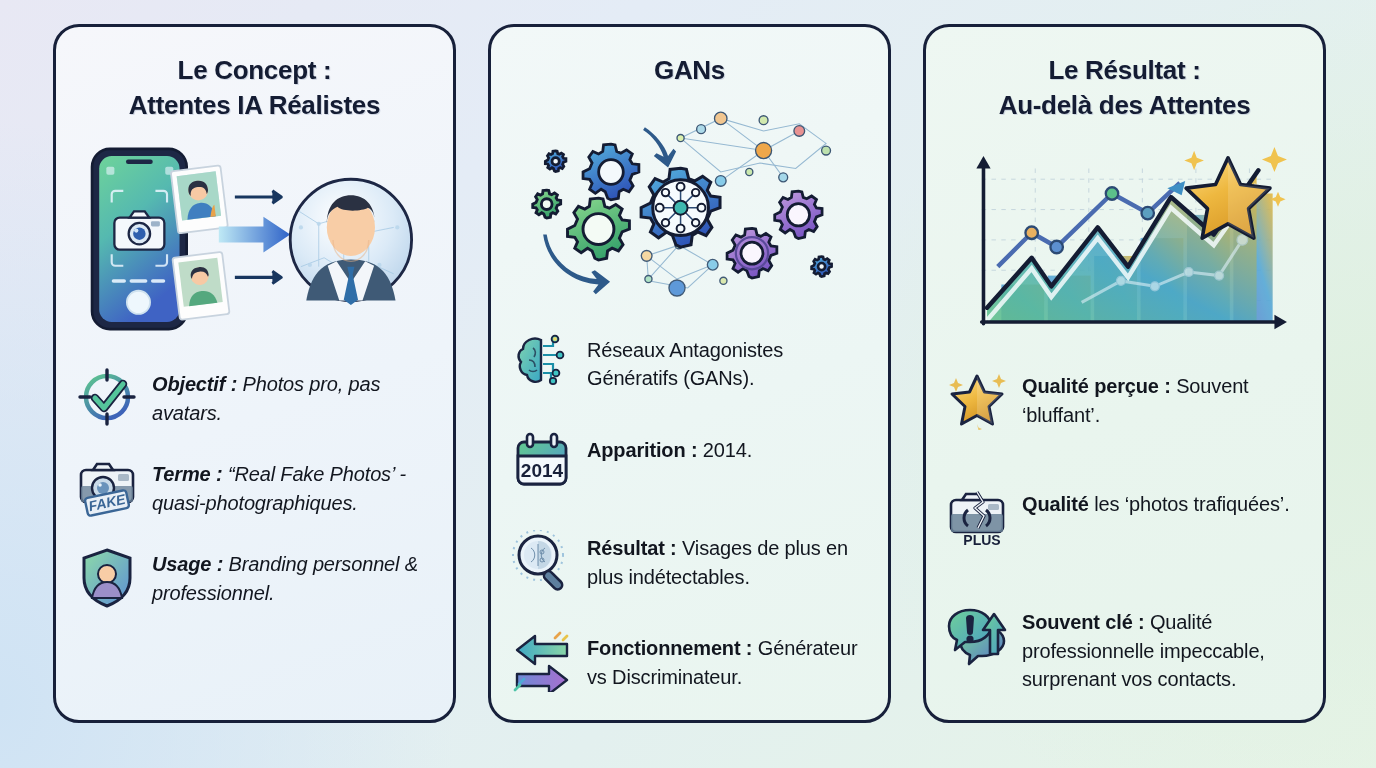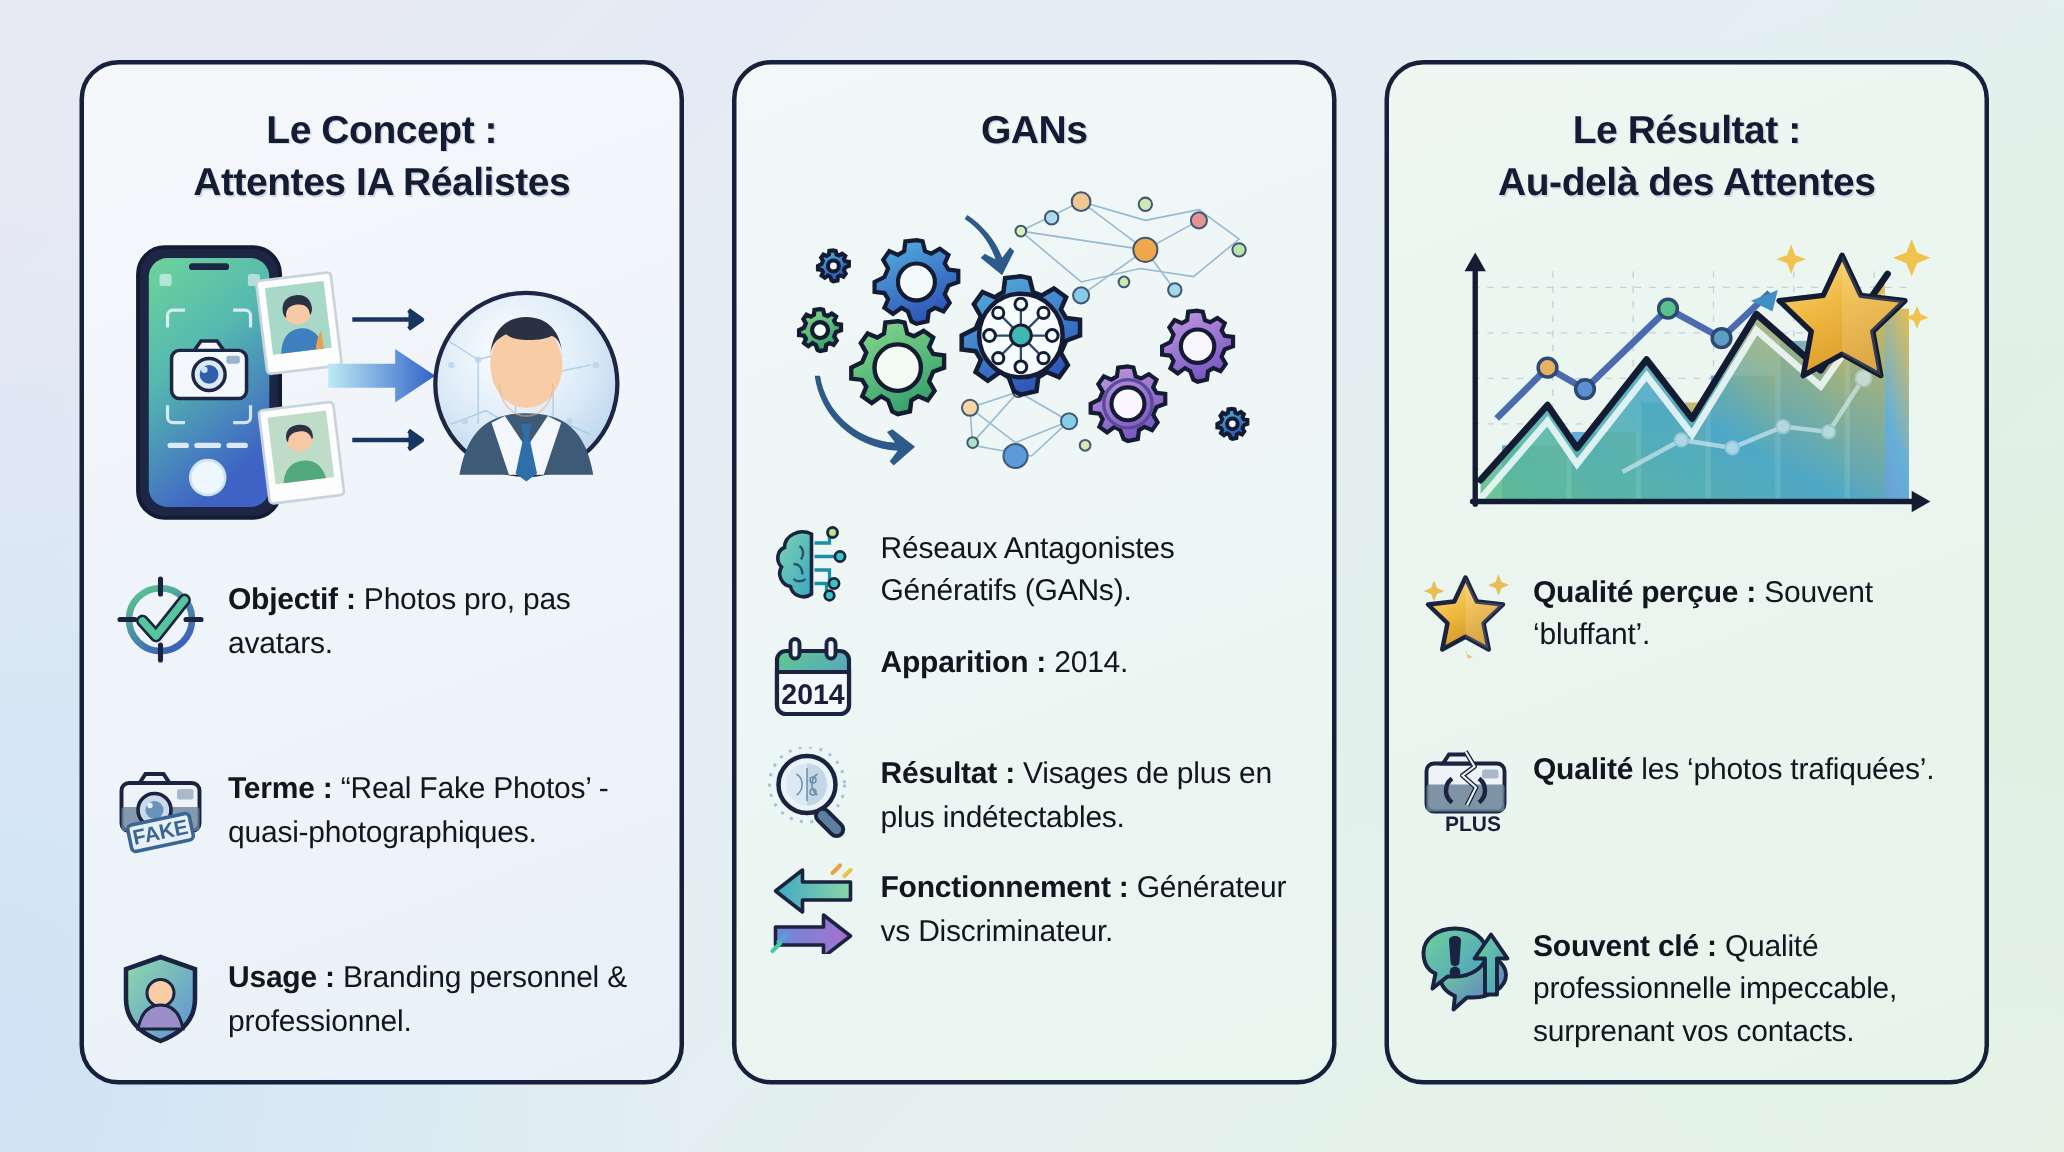--- a/index.html
+++ b/index.html
@@ -6,21 +6,21 @@
   html, body { width:1376px; height:768px; overflow:hidden; }
   body {
     font-family:"Liberation Sans", sans-serif;
     background:
       radial-gradient(ellipse 900px 700px at 100% 55%, #dff0e0 0%, rgba(223,240,224,0) 62%),
       radial-gradient(ellipse 700px 900px at 0% 92%, #cfe3f4 0%, rgba(207,227,244,0) 65%),
       linear-gradient(135deg, #e8e8f4 0%, #e4ecf6 30%, #e3f0ef 62%, #e6f4e6 100%);
     position:relative;
   }
 
-  .board { position:absolute; inset:0; display:flex; padding:40px 50px 45px 53px; gap:32px; }
+  .board { position:absolute; inset:0; display:flex; padding:24px 50px 45px 53px; gap:32px; }
 
   .card {
     flex:1 1 0;
     border:3px solid #17203a;
     border-radius:26px;
     position:relative;
     overflow:hidden;
     display:flex;
     flex-direction:column;
     padding:26px 20px 18px 20px;
@@ -38,22 +38,22 @@
     letter-spacing:-0.3px;
     text-shadow:1px 1px 0 rgba(180,190,210,.55);
     padding:0 4px;
   }
   .title-l2 { display:block; }
 
   .hero { height:218px; position:relative; margin:8px 0 10px; }
   .hero svg { width:100%; height:100%; display:block; }
 
   .bullets { display:flex; flex-direction:column; flex:1; }
-  .c1 .bullets { gap:64px; padding-top:8px; }
-  .c2 .bullets { gap:14px; padding-top:6px; }
+  .c1 .bullets { gap:28px; padding-top:8px;font-style:italic; }
+  .c2 .bullets { gap:38px; padding-top:6px; }
   .c3 .bullets { gap:56px; padding-top:10px; }
 
   .bullet { display:flex; align-items:flex-start; gap:14px; }
   .b-icon { width:62px; height:62px; flex:0 0 62px; }
   .b-icon svg { width:100%; height:100%; display:block; }
   .b-text {
     font-size:20px;
     line-height:1.42;
     color:#12161f;
     padding-top:4px;

